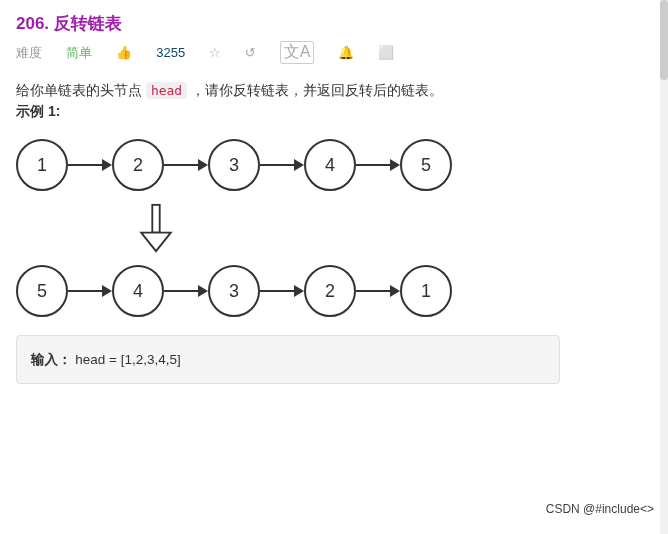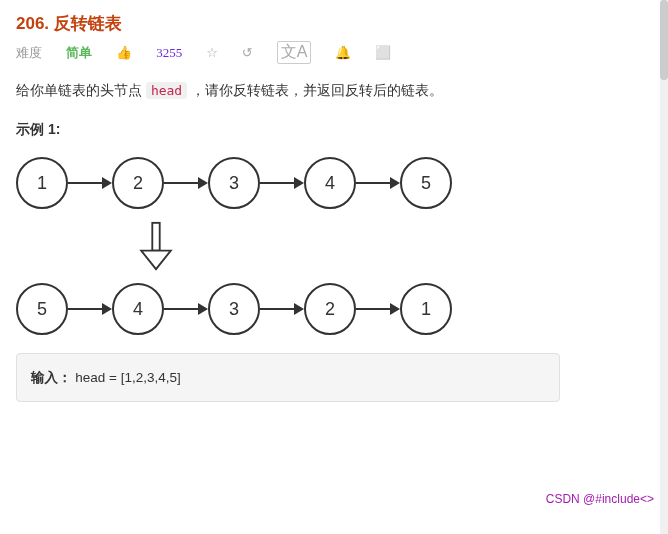--- a/index.html
+++ b/index.html
@@ -21,42 +21,41 @@
     }
     .title-row {
       display: flex;
       align-items: center;
       gap: 8px;
       margin-bottom: 6px;
     }
     .problem-title {
       font-size: 17px;
       font-weight: bold;
-      color: #c2410c;
+      color: #a21caf;
     }
     .meta-row {
       display: flex;
       align-items: center;
       gap: 24px;
       margin-bottom: 14px;
       font-size: 13px;
       color: #999;
     }
     .difficulty-label { color: #999; }
-    .difficulty-value { color: #5cb85c; font-weight: bold; }
+    .difficulty-value { color: #5cb85c; font-weight: normal; }
     .meta-icon {
       color: #aaa;
       font-size: 13px;
       cursor: pointer;
     }
-    .like-count { color: #6d28d9; font-family: Liberation Serif, serif; }
+    .like-count { color: #0c4a6e; }
     .description {
       font-size: 14px;
       color: #333;
-      margin-bottom: 18px;
       line-height: 1.8;
     }
     .code-inline {
       background: #f0f0f0;
       border-radius: 3px;
       padding: 1px 5px;
       font-family: Consolas, monospace;
       font-size: 13px;
       color: #c7254e;
     }
@@ -141,24 +140,24 @@
       color: #333;
       margin-top: 4px;
       width: 544px;
     }
     .io-label {
       font-weight: bold;
       color: #333;
     }
     .csdn-watermark {
       position: absolute;
-      bottom: 28px;
+      bottom: 18px;
       right: 14px;
       font-size: 12px;
-      color: #a21caf;
+      color: #404040;
     }
     .scrollbar-area {
       position: absolute;
       right: 0;
       top: 0;
       width: 8px;
       height: 534px;
       background: #f0f0f0;
     }
     .scrollbar-thumb {

